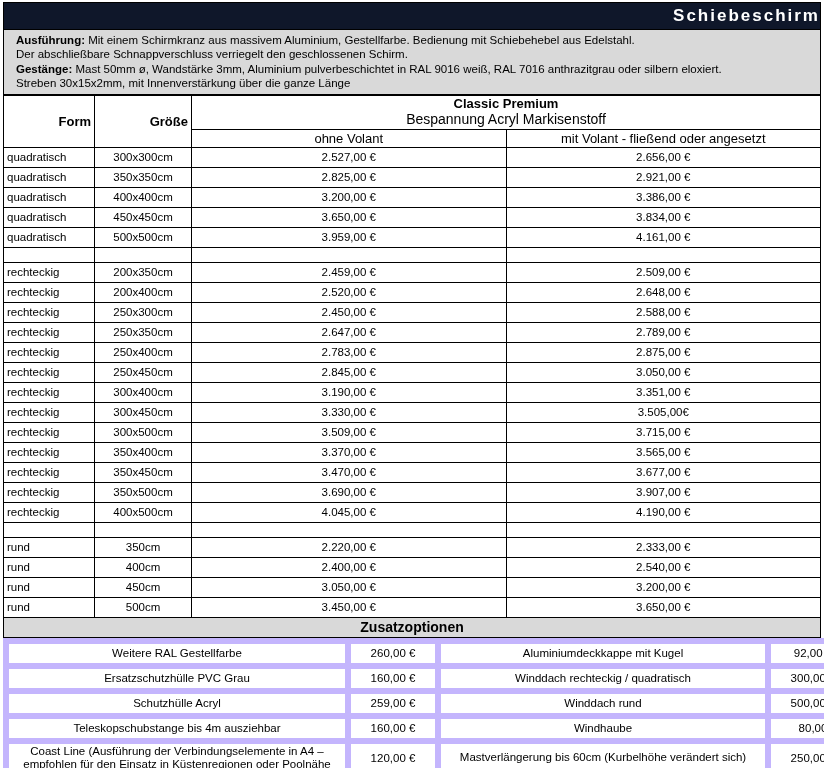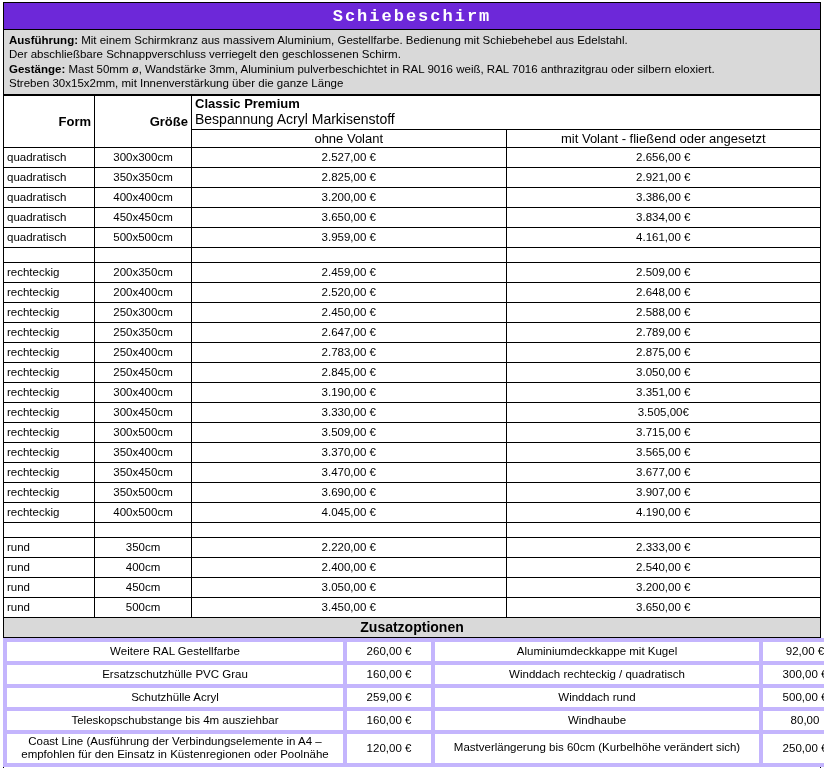--- a/index.html
+++ b/index.html
@@ -15,40 +15,39 @@
     color: #000000;
     overflow: hidden;
   }
   .page {
     width: 818px;
     margin: 2px auto 0 auto;
     box-sizing: border-box;
   }
   
   .title-bar {
-    background: #6d28d9;
+    background: #0f172a;
     border: 1px solid #000000;
     height: 26px;
     display: flex;
     align-items: center;
-    justify-content: center;
-    font-family: Liberation Mono, monospace;
+    justify-content: flex-end;
   }
   .title-bar .title-text {
     color: #ffffff;
     font-size: 17px;
     font-weight: bold;
     letter-spacing: 2px;
   }
   
   .intro {
     border: 1px solid #000000;
     border-top: none;
     background: #d9d9d9;
-    padding: 3px 5px 3px 5px;
+    padding: 3px 5px 3px 12px;
     line-height: 1.25;
     font-size: 11.5px;
   }
   .intro div { white-space: nowrap; }
   .intro b { font-weight: bold; }
 
   
   table.main {
     border-collapse: collapse;
     width: 100%;
@@ -64,21 +63,21 @@
   .c-size   { width: 90px;  text-align: center; }
   .c-ohne   { width: 310px; text-align: center; }
   .c-mit    { width: 332px; text-align: center; }
 
   .hdr-form, .hdr-size {
     text-align: right;
     font-weight: bold;
     font-size: 13px;
   }
   .hdr-group {
-    text-align: left;
+    text-align: center;
     line-height: 1.15;
     padding: 2px 0;
   }
   .hdr-group .g1 { font-weight: bold; font-size: 13px; }
   .hdr-group .g2 { font-size: 14px; }
   .hdr-sub { text-align: center; font-size: 13px; }
   .spacer-row td { height: 12px; border: 1px solid #000000; }
   .row-cell { height: 17px; }
 
   
@@ -92,21 +91,21 @@
     height: 19px;
     line-height: 19px;
   }
   table.opts {
     border-collapse: collapse;
     width: 100%;
     table-layout: fixed;
     font-size: 11.5px;
   }
   table.opts td {
-    border: 4px solid #c4b5fd;
+    border: 6px solid #c4b5fd;
     padding: 1px 3px;
     height: 17px;
     vertical-align: middle;
   }
   .o-label { text-align: center; }
   .o-price { width: 78px; text-align: center; }
   .o-label2 { text-align: center; }
   .o-price2 { width: 78px; text-align: center; }
   .o-col1 { width: 330px; }
   .o-col3 { width: 318px; }

